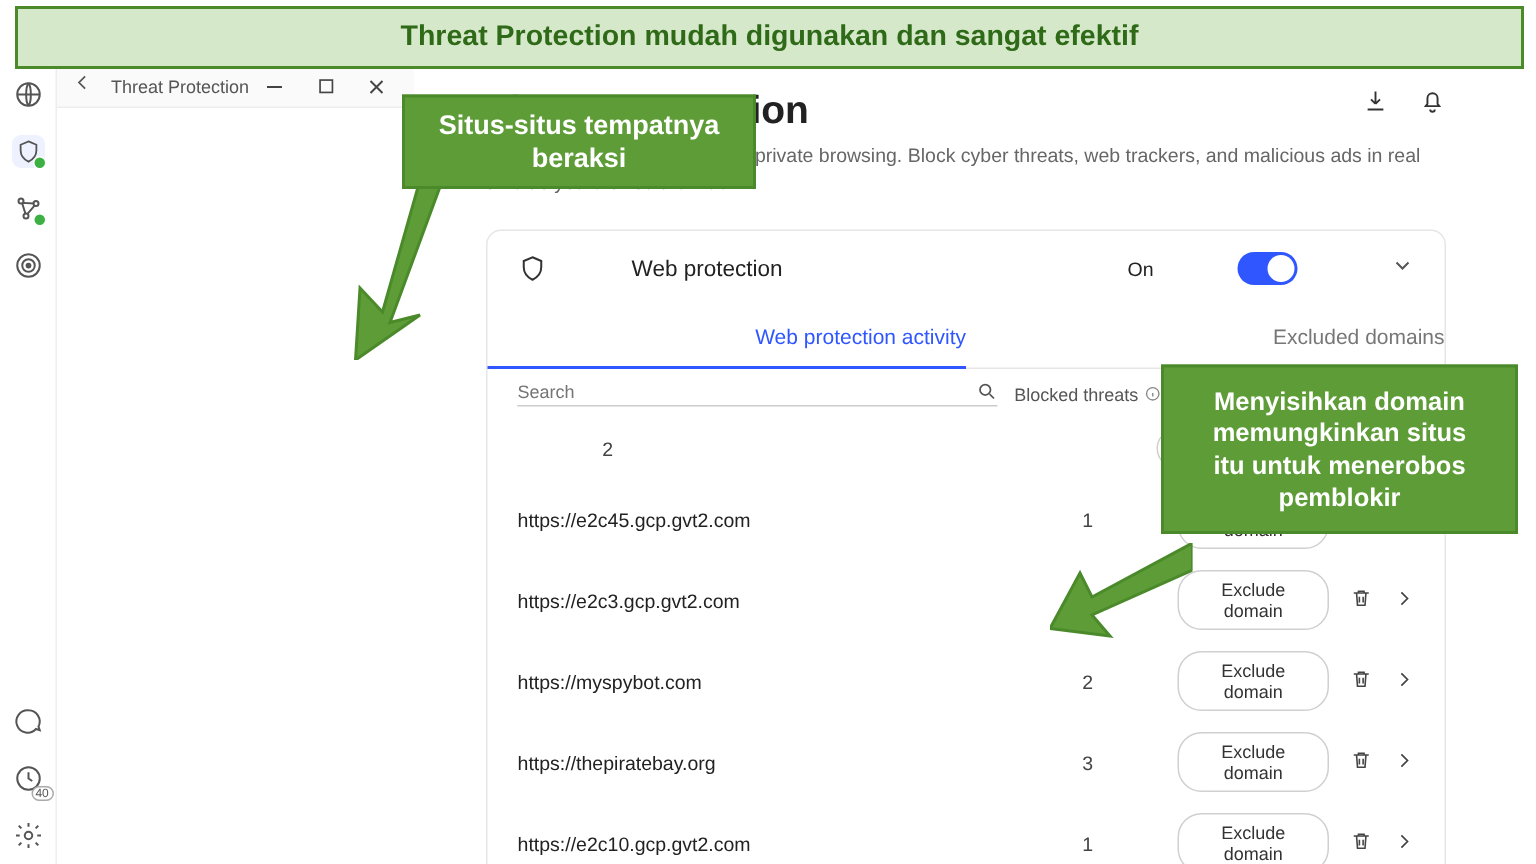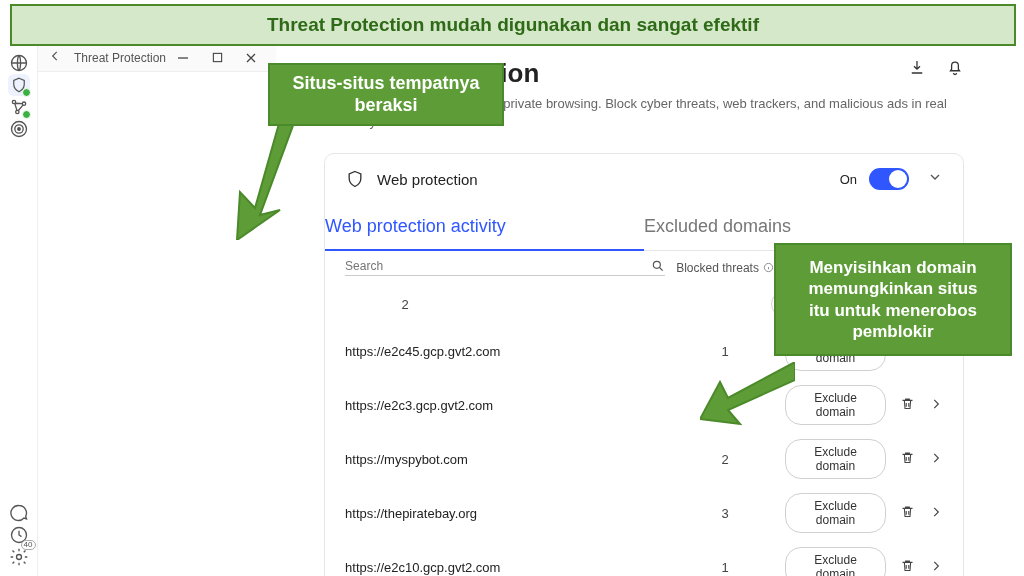--- a/index.html
+++ b/index.html
@@ -12,52 +12,52 @@
     color: #333;
   }
   .banner {
     position: absolute; top:4px; left:10px; right:8px;
     background:#d5e8c9; border:2px solid #4b8a2a;
     text-align:center; padding:8px 0;
     font-size:19px; font-weight:700; color:#2e6a17;
     z-index:30;
   }
   .app-shell { position:absolute; top:44px; left:0; right:0; bottom:0; display:flex; }
-  .navstrip { width:38px; background:#fff; border-right:1px solid #eee; display:flex; flex-direction:column; align-items:center; padding-top:8px; }
+  .navstrip { width:38px; background:#fff; border-right:1px solid #eee; display:flex; flex-direction:column; align-items:center; padding-top:8px; gap:16px; }
   .navstrip .nav-icon { width:22px; height:22px; display:flex; align-items:center; justify-content:center; color:#555; position:relative; cursor:pointer; }
   .nav-active { background:#eef2ff; border-radius:6px; padding:2px; color:#1f4cff; }
   .nav-spacer { flex:1; }
   .green-dot::after { content:""; position:absolute; bottom:-1px; right:-1px; width:7px; height:7px; background:#3cb043; border:1px solid #fff; border-radius:50%; }
   .nav-badge { position:absolute; bottom:-4px; right:-6px; font-size:8px; background:#fff; border:1px solid #aaa; border-radius:6px; padding:0 2px; line-height:8px; }
 
   .main { flex:1; display:flex; flex-direction:row; }
   .titlebar { height:28px; display:flex; align-items:center; padding:0 8px; background:#fafafa; border-bottom:1px solid #eee; }
   .tb-back { width:18px; text-align:center; color:#555; cursor:pointer; }
   .tb-title { font-size:12px; color:#555; margin-left:10px; }
   .tb-spacer { flex:1; }
   .tb-btn { width:34px; height:24px; display:flex; align-items:center; justify-content:center; color:#444; cursor:pointer; }
 
   .content { flex:1; padding: 14px 60px 0 48px; position:relative; overflow:hidden; }
   .page-title { font-size:26px; font-weight:600; color:#222; }
   .page-desc { font-size:13px; color:#666; margin-top:6px; line-height:1.4; max-width:720px; }
   .top-actions { position:absolute; right:60px; top:14px; display:flex; gap:20px; }
   .top-actions .ic { width:18px; height:18px; color:#333; cursor:pointer; }
 
   .card { border:1px solid #e6e6e6; border-radius:10px; margin-top:22px; }
-  .card-head { display:flex; align-items:center; padding:14px 20px; }
+  .card-head { display:flex; align-items:center; padding:14px 20px;gap:44px; }
   .card-head .shield { width:20px; height:20px; color:#333; margin-right:12px; }
   .card-head-title { font-size:15px; color:#222; }
   .card-head-spacer { flex:1; }
   .on-label { font-size:13px; color:#222; margin-right:12px; }
   .toggle { width:40px; height:22px; background:#2f56ff; border-radius:11px; position:relative; cursor:pointer; }
   .toggle::after { content:""; position:absolute; right:2px; top:2px; width:18px; height:18px; background:#fff; border-radius:50%; }
   .chev { margin-left:18px; color:#555; cursor:pointer; }
 
   .tabs { display:flex; }
-  .tab { flex:1; text-align:left; font-size:18px; padding:12px 0; color:#777; cursor:pointer; border-bottom:1px solid #e6e6e6; }
+  .tab { flex:1; text-align:right; font-size:14px; padding:12px 0; color:#777; cursor:pointer; border-bottom:1px solid #e6e6e6; }
   .tab.active { color:#2f56ff; border-bottom:2px solid #2f56ff; }
 
   .cols { display:flex; align-items:center; padding:8px 20px; color:#555; font-size:12px; }
   .search { flex:0 0 320px; display:flex; align-items:center; border-bottom:1px solid #ccc; padding-bottom:2px; }
   .search input { border:none; outline:none; font-size:12px; flex:1; color:#444; }
   .bt-head { flex:0 0 120px; text-align:left; display:flex; align-items:center; justify-content:center; gap:4px; }
   .info-ic { width:11px; height:11px; color:#888; }
   .col-spacer { flex:1; }
   .more-ic { color:#555; cursor:pointer; }
 

